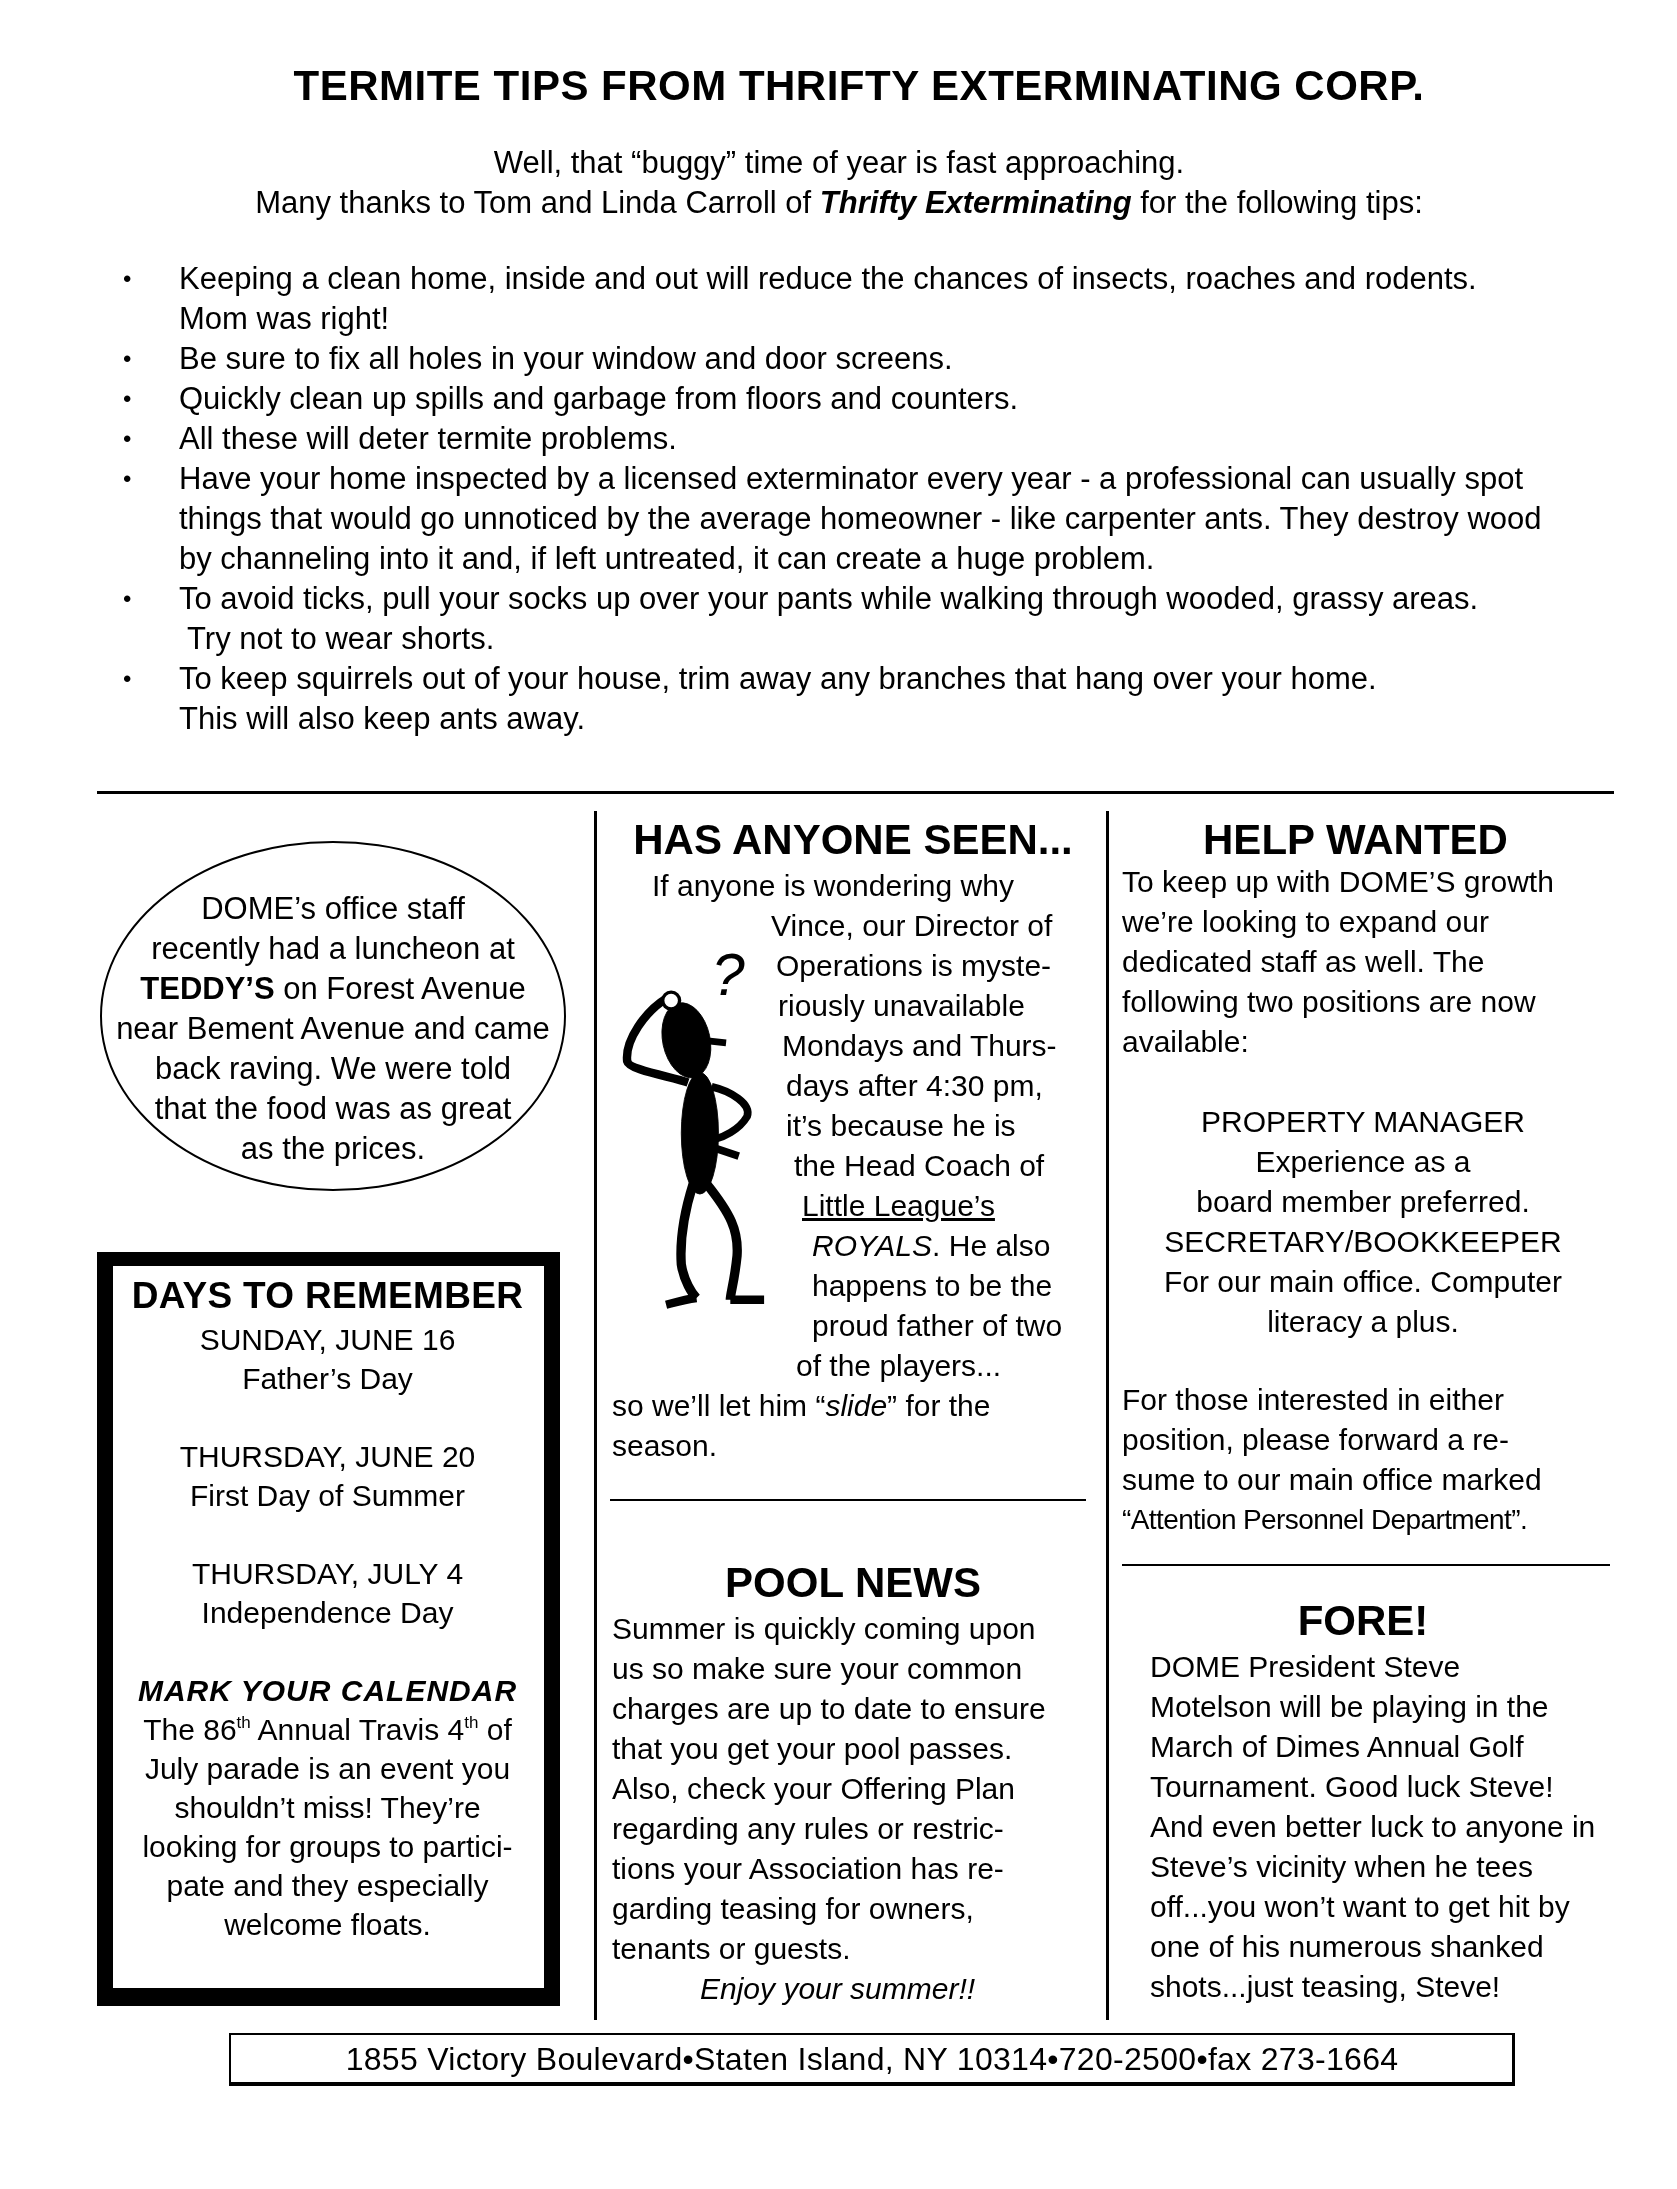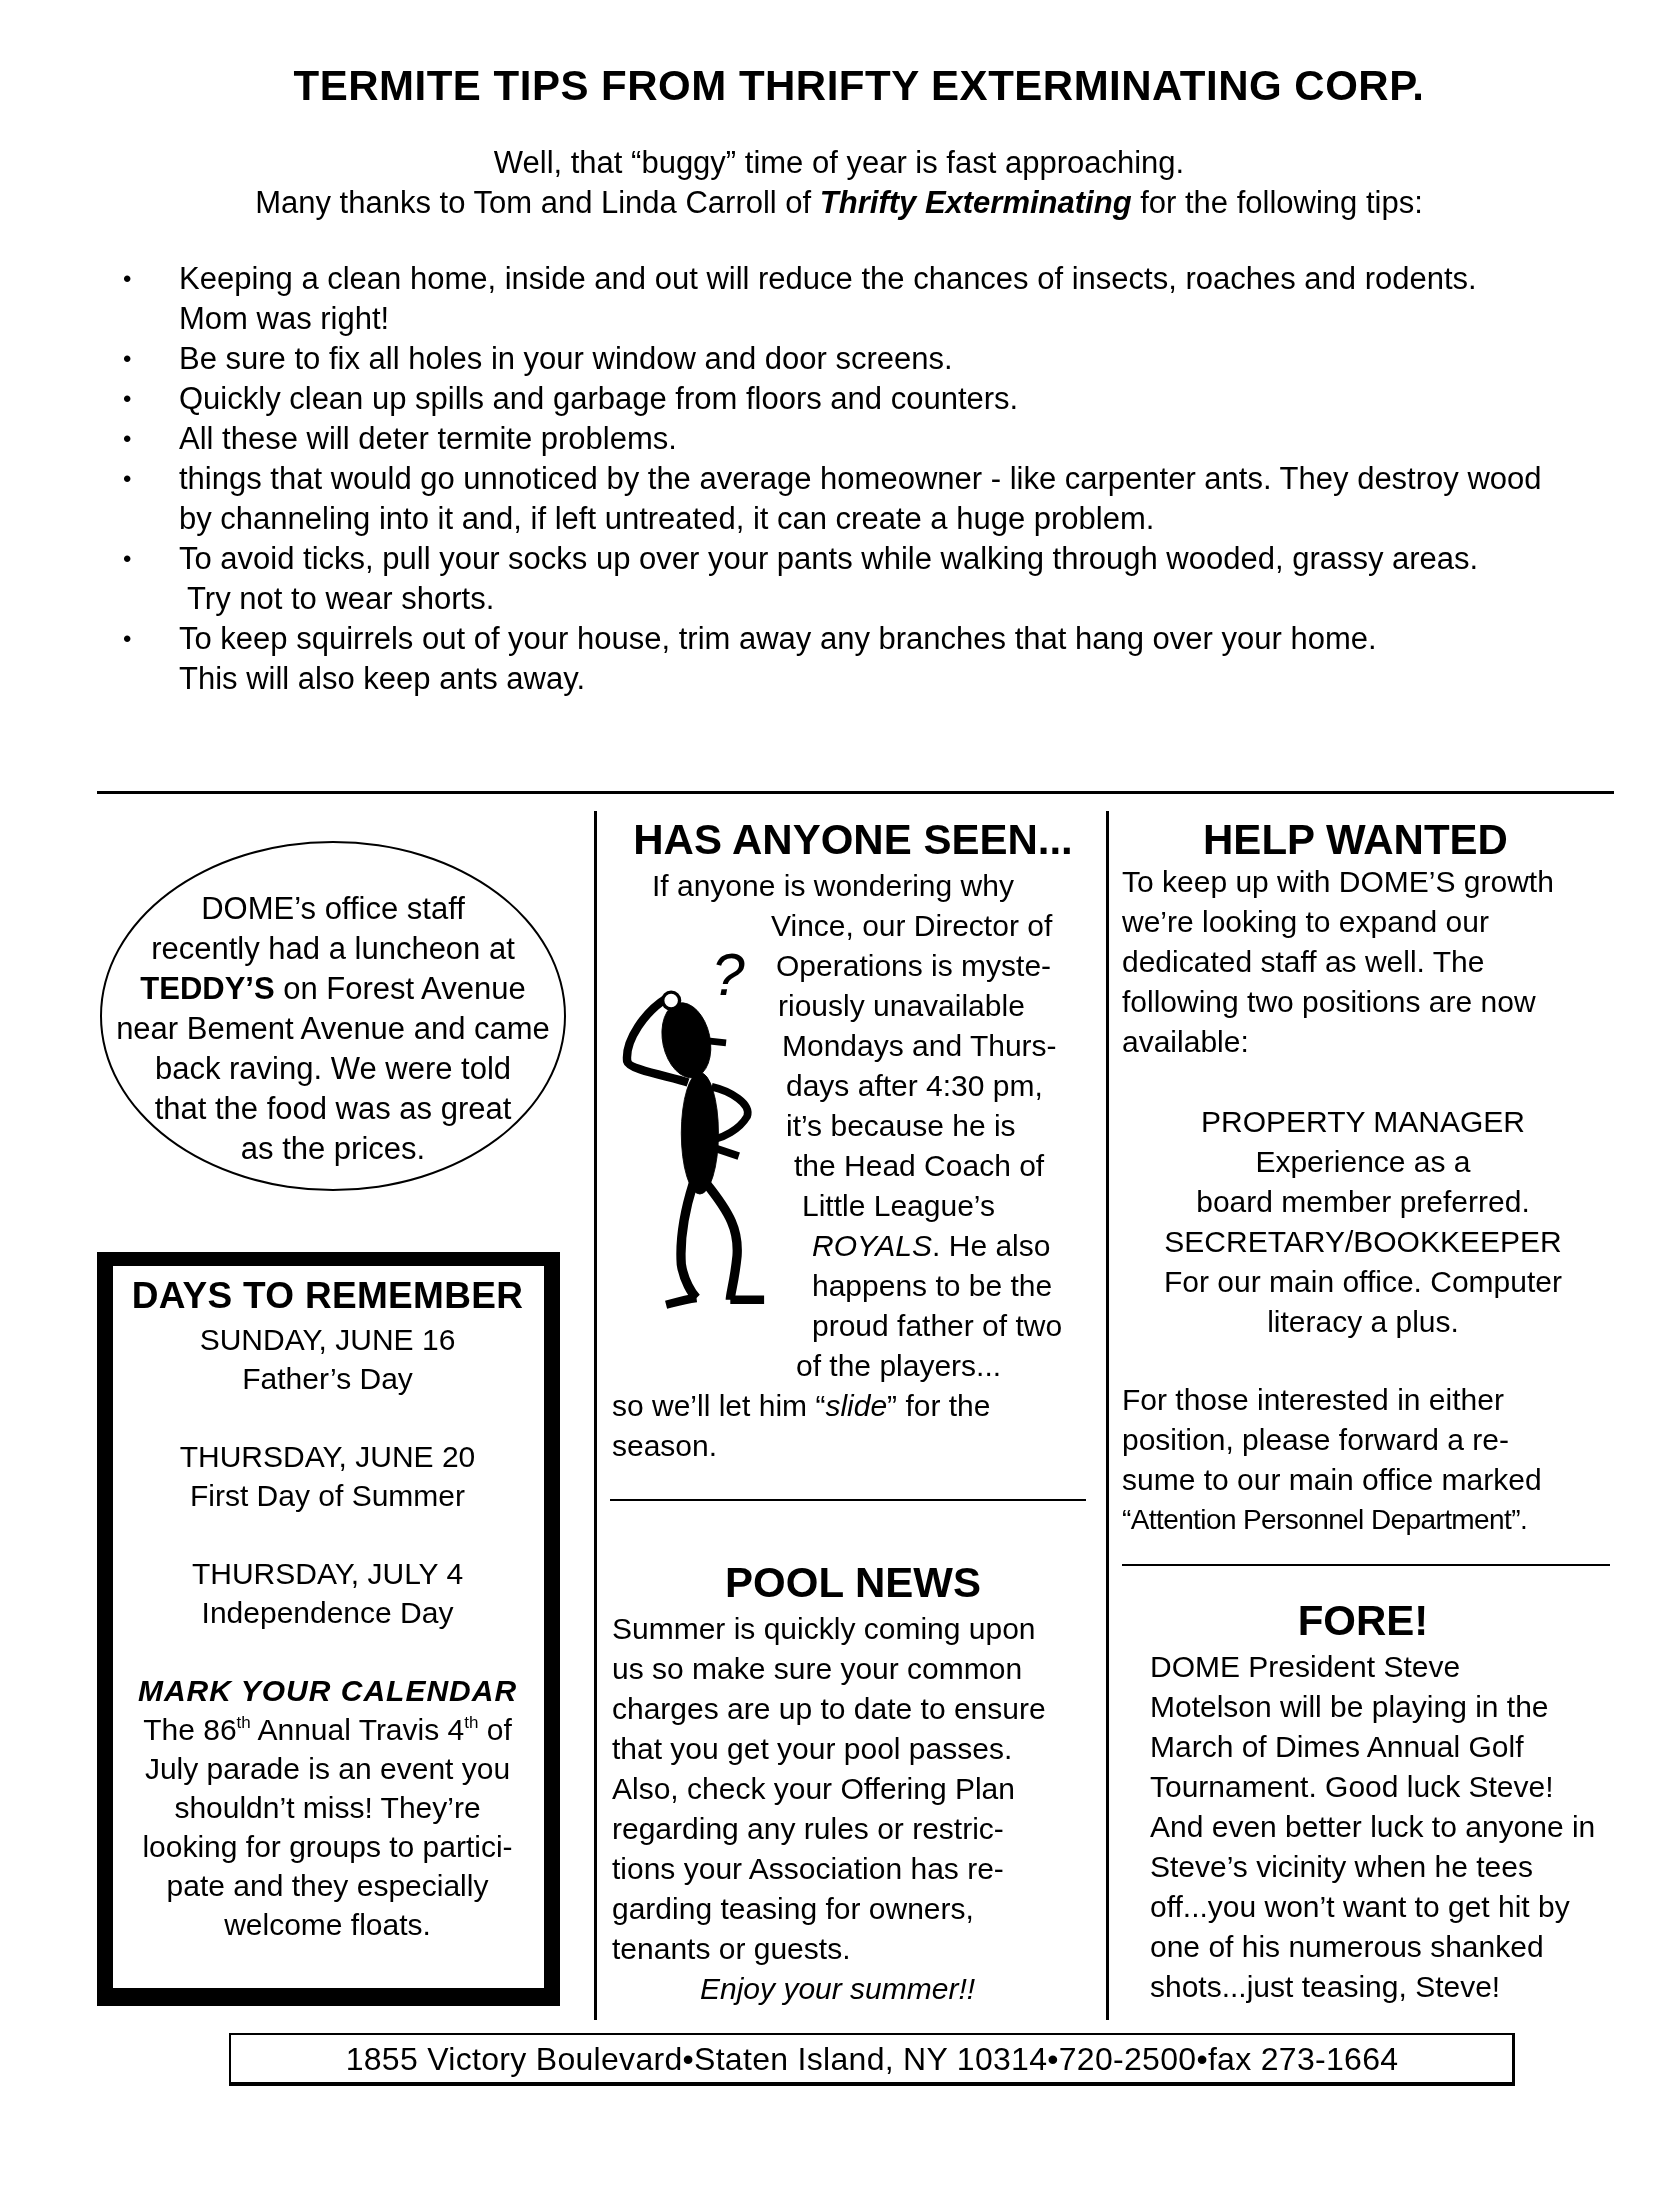--- a/index.html
+++ b/index.html
@@ -49,20 +49,21 @@
   <li>
       <span class="bullet">•</span>
       <span class="line">Quickly clean up spills and garbage from floors and counters.</span>
     </li>
   <li>
       <span class="bullet">•</span>
       <span class="line">All  these will deter termite problems.</span>
     </li>
   <li>
       <span class="bullet">•</span>
+      <span class="line">Have your home inspected by a licensed exterminator every year - a professional can usually spot</span>
       <span class="line">things that would go unnoticed by the average homeowner - like carpenter ants. They destroy wood</span>
       <span class="line">by channeling into it and, if left untreated, it can create a huge problem.</span>
     </li>
   <li>
       <span class="bullet">•</span>
       <span class="line">To avoid ticks, pull your socks up over your pants while walking through wooded, grassy areas.</span>
       <span class="line" style="white-space:pre;"> Try not to wear shorts.</span>
     </li>
   <li>
       <span class="bullet">•</span>
@@ -128,21 +129,21 @@
 
 <div class="abs body-txt lines" style="left:607px; top:866px; width:498px;">
   <span style="padding-left:45px;">If anyone is wondering why</span>
   <span style="padding-left:164px;">Vince, our Director of</span>
   <span style="padding-left:169px;">Operations is myste-</span>
   <span style="padding-left:171px;">riously unavailable</span>
   <span style="padding-left:175px;">Mondays and Thurs-</span>
   <span style="padding-left:179px;">days after 4:30 pm,</span>
   <span style="padding-left:179px;">it’s because he is</span>
   <span style="padding-left:187px;">the Head Coach of</span>
-  <span style="padding-left:195px;">Little League’s</span>
+  <span style="padding-left:195px;text-decoration:underline;">Little League’s</span>
   <span style="padding-left:205px;"><i>ROYALS</i><span style="display:inline;">. He also</span></span>
   <span style="padding-left:205px;">happens to be the</span>
   <span style="padding-left:205px;">proud father of two</span>
   <span style="padding-left:189px;">of the players...</span>
   <span style="padding-left:5px;"><span style="display:inline;">so we’ll let him “</span><i>slide</i><span style="display:inline;">” for the</span></span>
   <span style="padding-left:5px;">season.</span>
 </div>
 
 <div class="abs hr" style="left:610px; top:1499px; width:476px;"></div>
 

